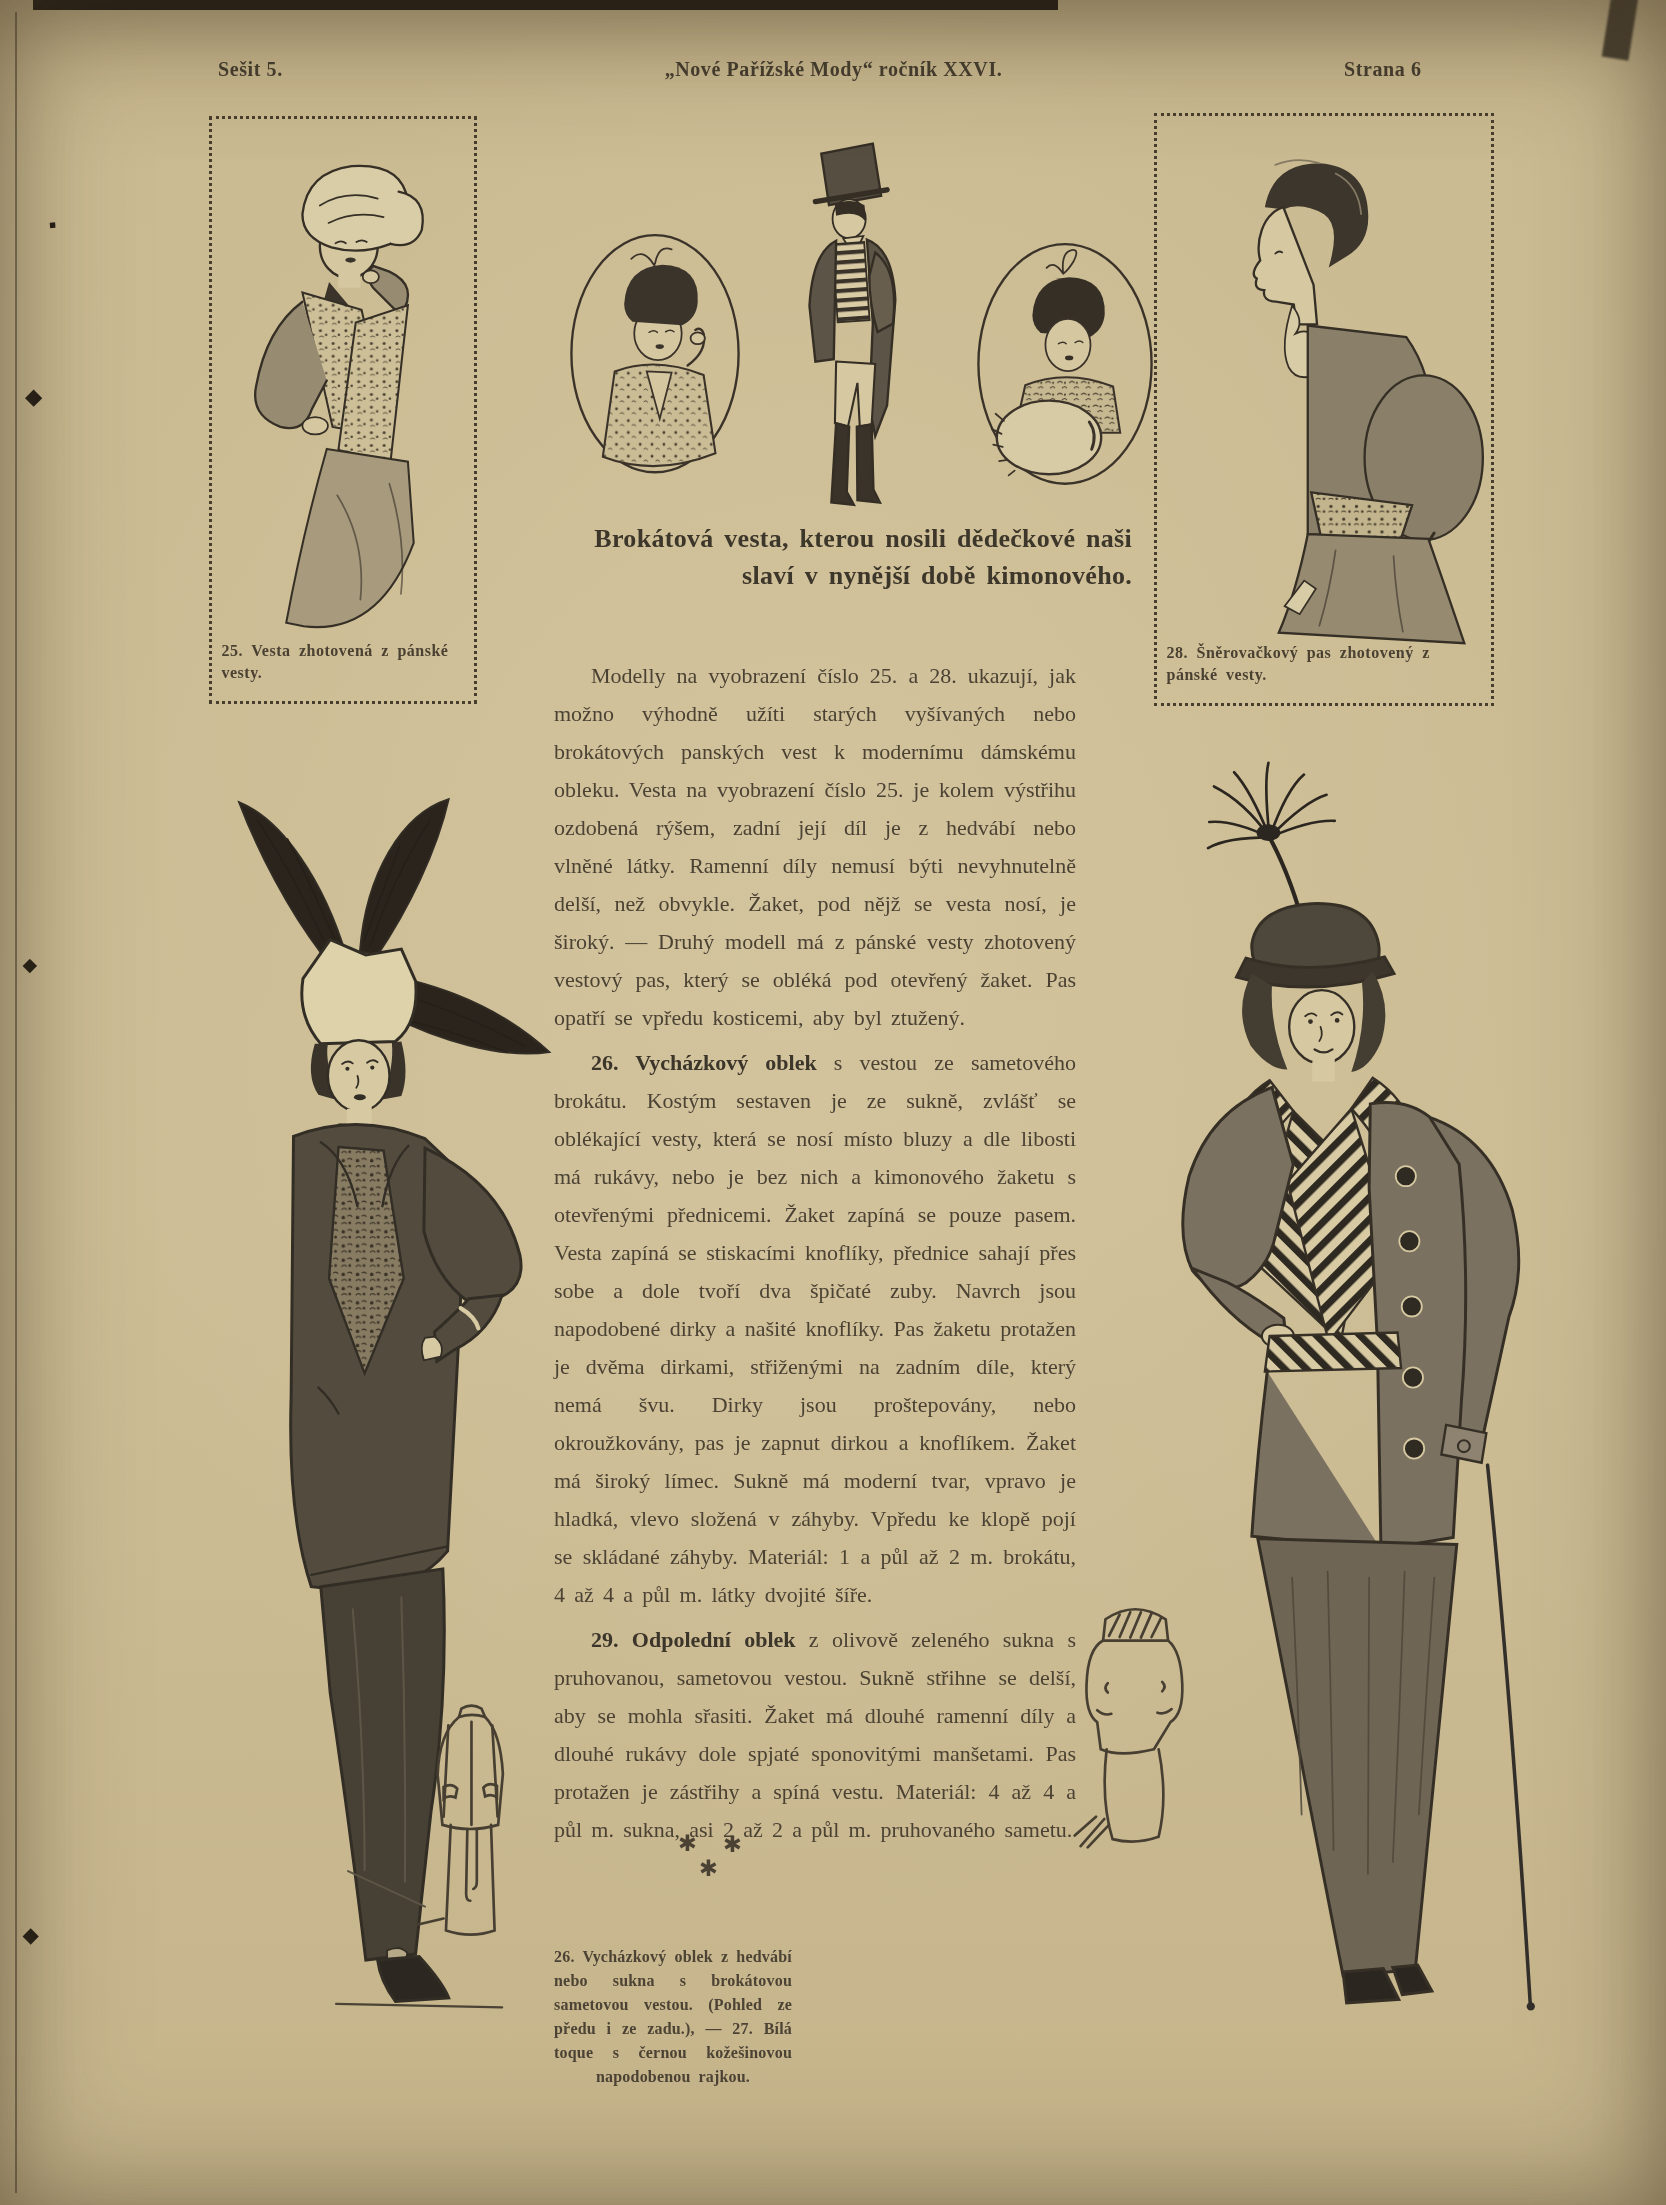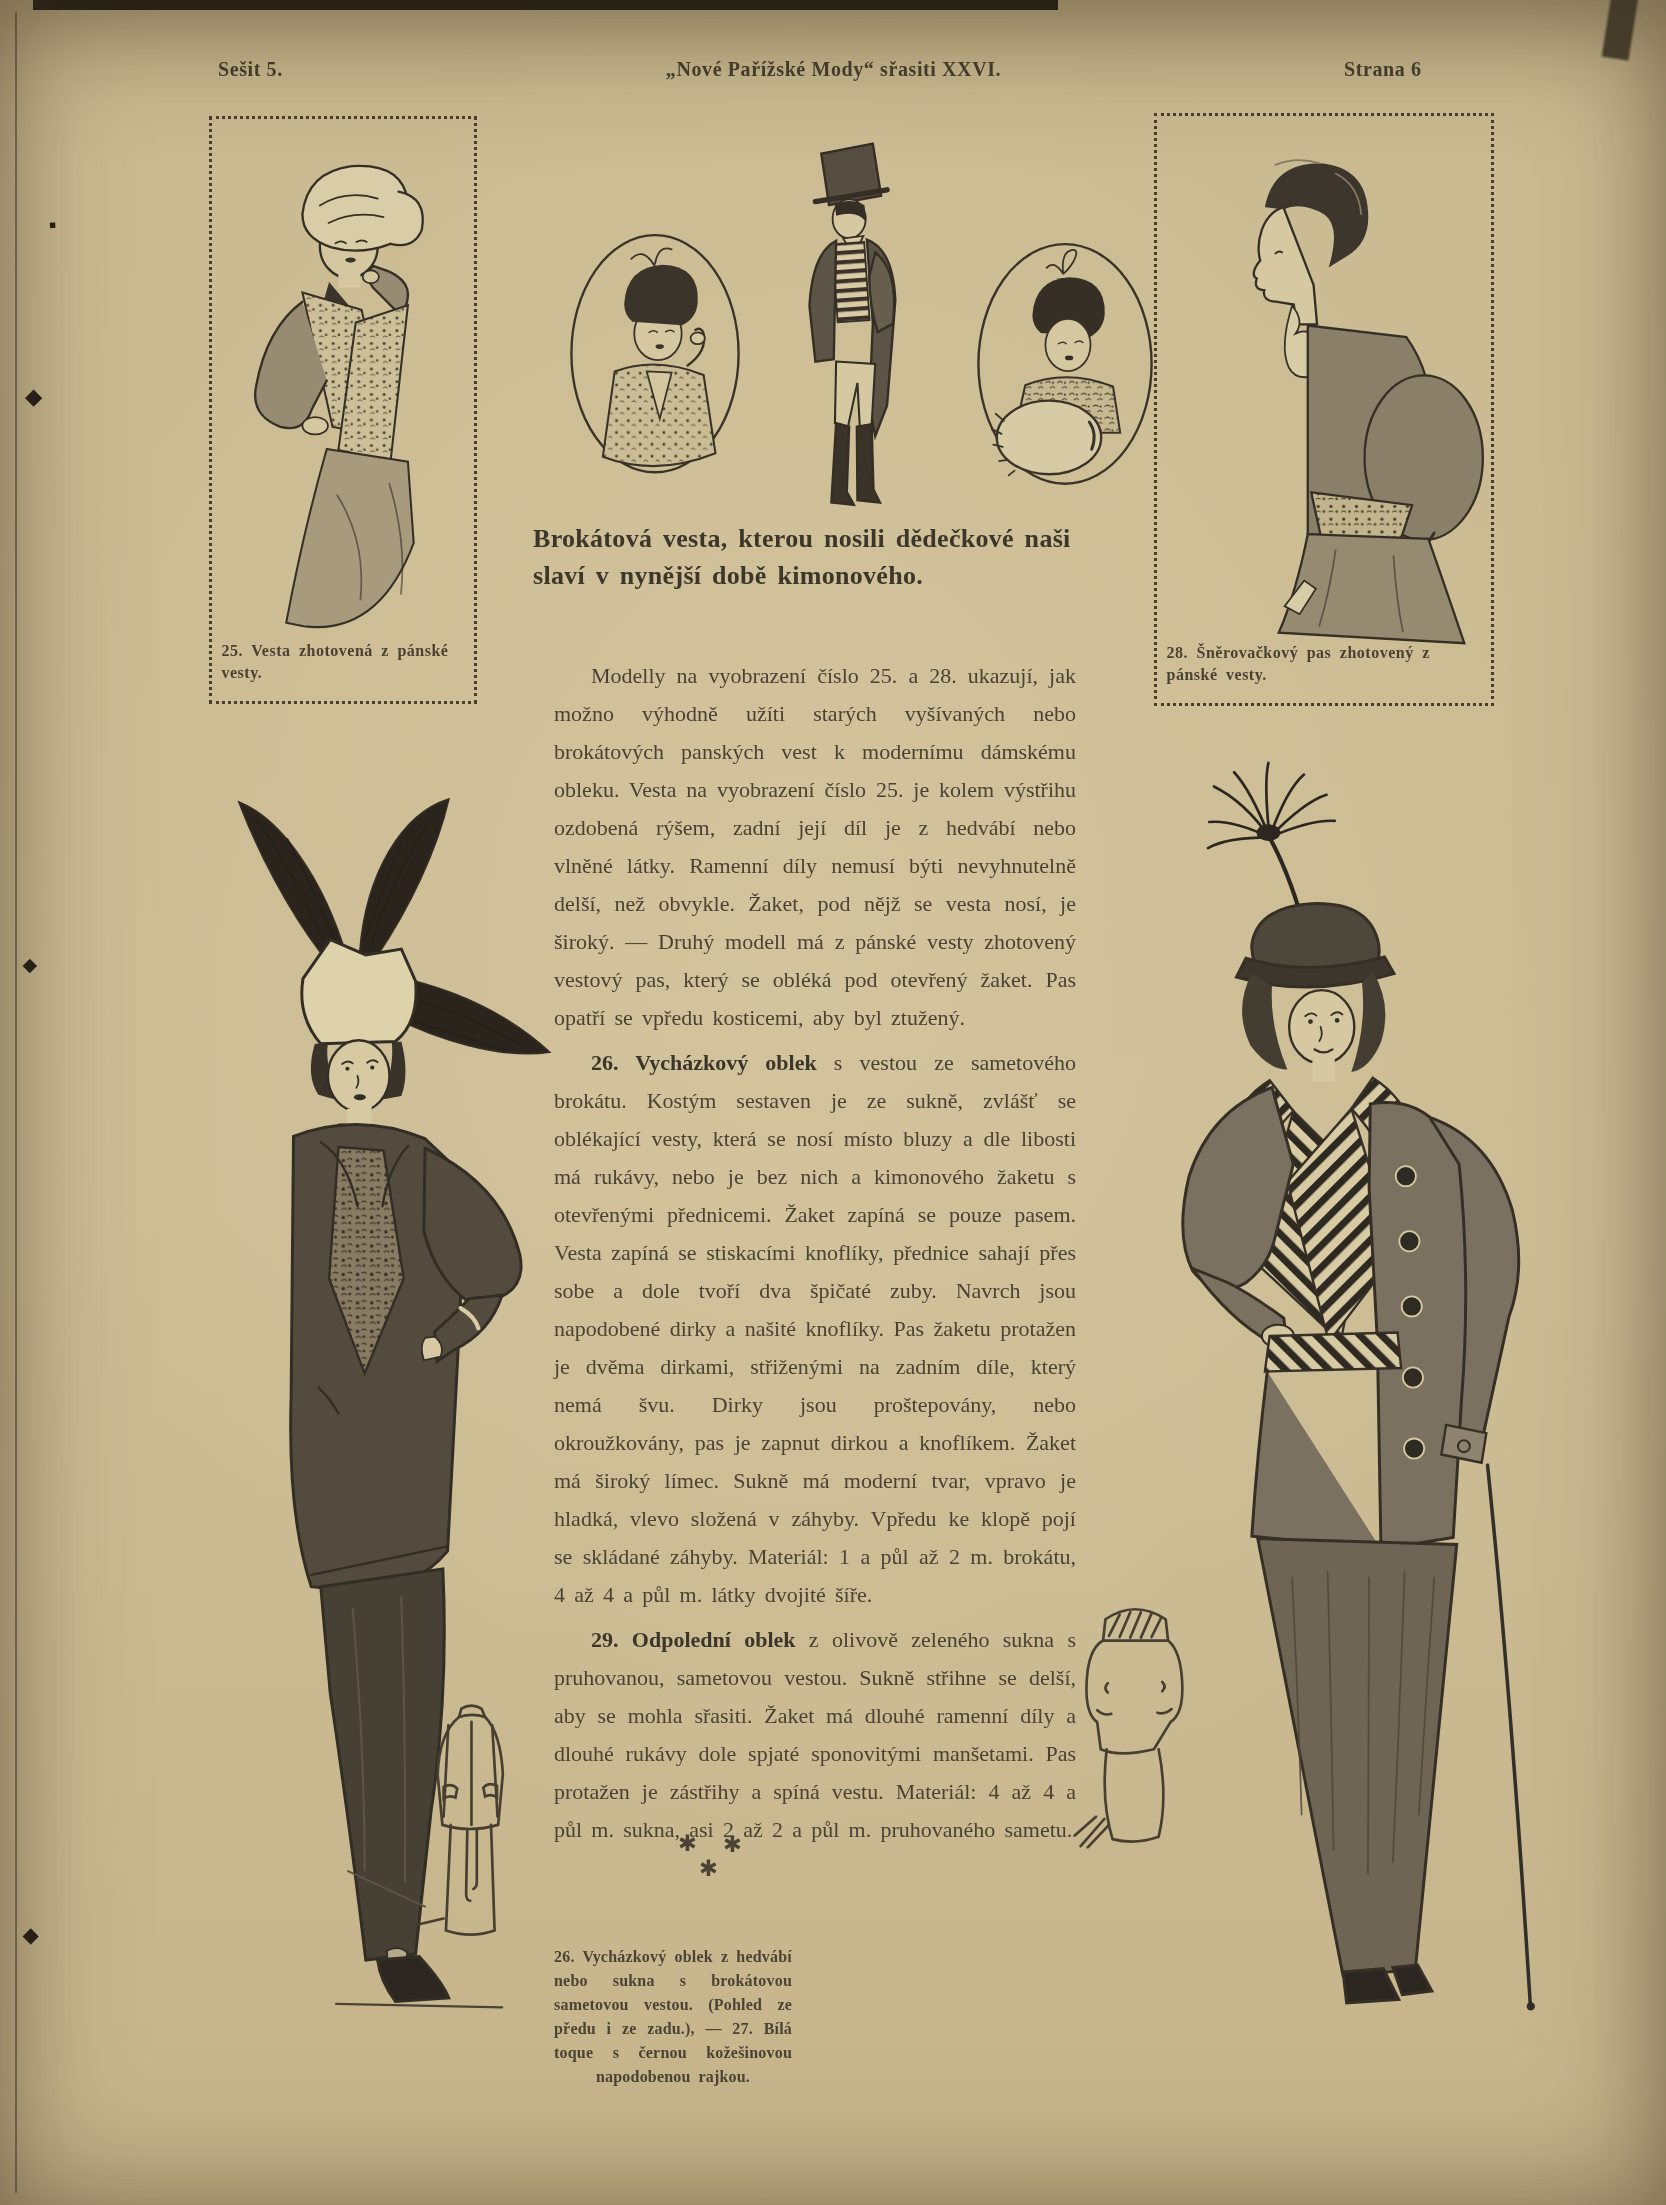--- a/index.html
+++ b/index.html
@@ -20,21 +20,21 @@
   .hdr-center{left:537px;width:593px;text-align:center;}
   .hdr-right{left:1344px;}
 
   .frame{position:absolute;border:3.6px dotted #473e2d;box-sizing:border-box;}
   .frame-25{left:209px;top:116px;width:268px;height:588px;}
   .frame-28{left:1154px;top:113px;width:340px;height:593px;}
   .frame svg{position:absolute;left:50%;transform:translateX(-50%);top:16.6px;}
   .frame-caption{position:absolute;left:9.5px;right:9.5px;bottom:16.6px;
     font-size:16px;font-weight:700;line-height:22px;letter-spacing:0.5px;word-spacing:.25em;color:#4a4132;}
 
-  .lead-heading{position:absolute;left:533px;top:520px;width:599px;text-align:left;
+  .lead-heading{position:absolute;left:533px;top:520px;width:599px;text-align:right;
     font-size:26px;line-height:37px;font-weight:700;color:#3d362a;letter-spacing:0.3px;word-spacing:.15em;}
 
   .article{position:absolute;left:554px;top:657px;width:522px;
     font-size:22px;line-height:38px;text-align:justify;color:#4b4234;word-spacing:.17em;}
   .article p{margin:0 0 7.1px 0;text-indent:37px;}
   .article .lead{font-weight:700;color:#3c352a;}
 
   .stars{position:absolute;left:628px;top:1830px;width:154px;height:53px;font-size:22.5px;color:#4b4234;}
   .stars span{position:absolute;}
   .star-a{left:50px;top:0;} .star-b{left:95px;top:1.2px;} .star-c{left:71px;top:25px;}
@@ -54,21 +54,21 @@
   <div class="top-strip"></div>
   <div class="corner-smudge"></div>
   <div class="left-line"></div>
 
   <span class="margin-mark" style="left:49px;top:220px;font-size:10px;transform:rotate(40deg);">◆</span>
   <span class="margin-mark" style="left:25px;top:386px;font-size:22.5px;">◆</span>
   <span class="margin-mark" style="left:22.5px;top:955px;font-size:19px;">◆</span>
   <span class="margin-mark" style="left:22.5px;top:1925px;font-size:21.3px;">◆</span>
 
   <div class="hdr hdr-left">Sešit 5.</div>
-  <div class="hdr hdr-center">„Nové Pařížské Mody“ sřasiti XXVI.</div>
+  <div class="hdr hdr-center">„Nové Pařížské Mody“ ročník XXVI.</div>
   <div class="hdr hdr-right">Strana 6</div>
 
   <div class="frame frame-25">
     <svg width="255" height="510" viewBox="0 0 440 880">
       <defs>
         <pattern id="pat25" width="22" height="22" patternUnits="userSpaceOnUse">
           <rect width="22" height="22" fill="#cdbf97"></rect>
           <circle cx="5" cy="6" r="2.6" fill="#4c4434"></circle>
           <circle cx="15" cy="13" r="2.2" fill="#4c4434"></circle>
           <path d="M3 17 q4 -4 8 0" stroke="#4c4434" stroke-width="1.6" fill="none"></path>

